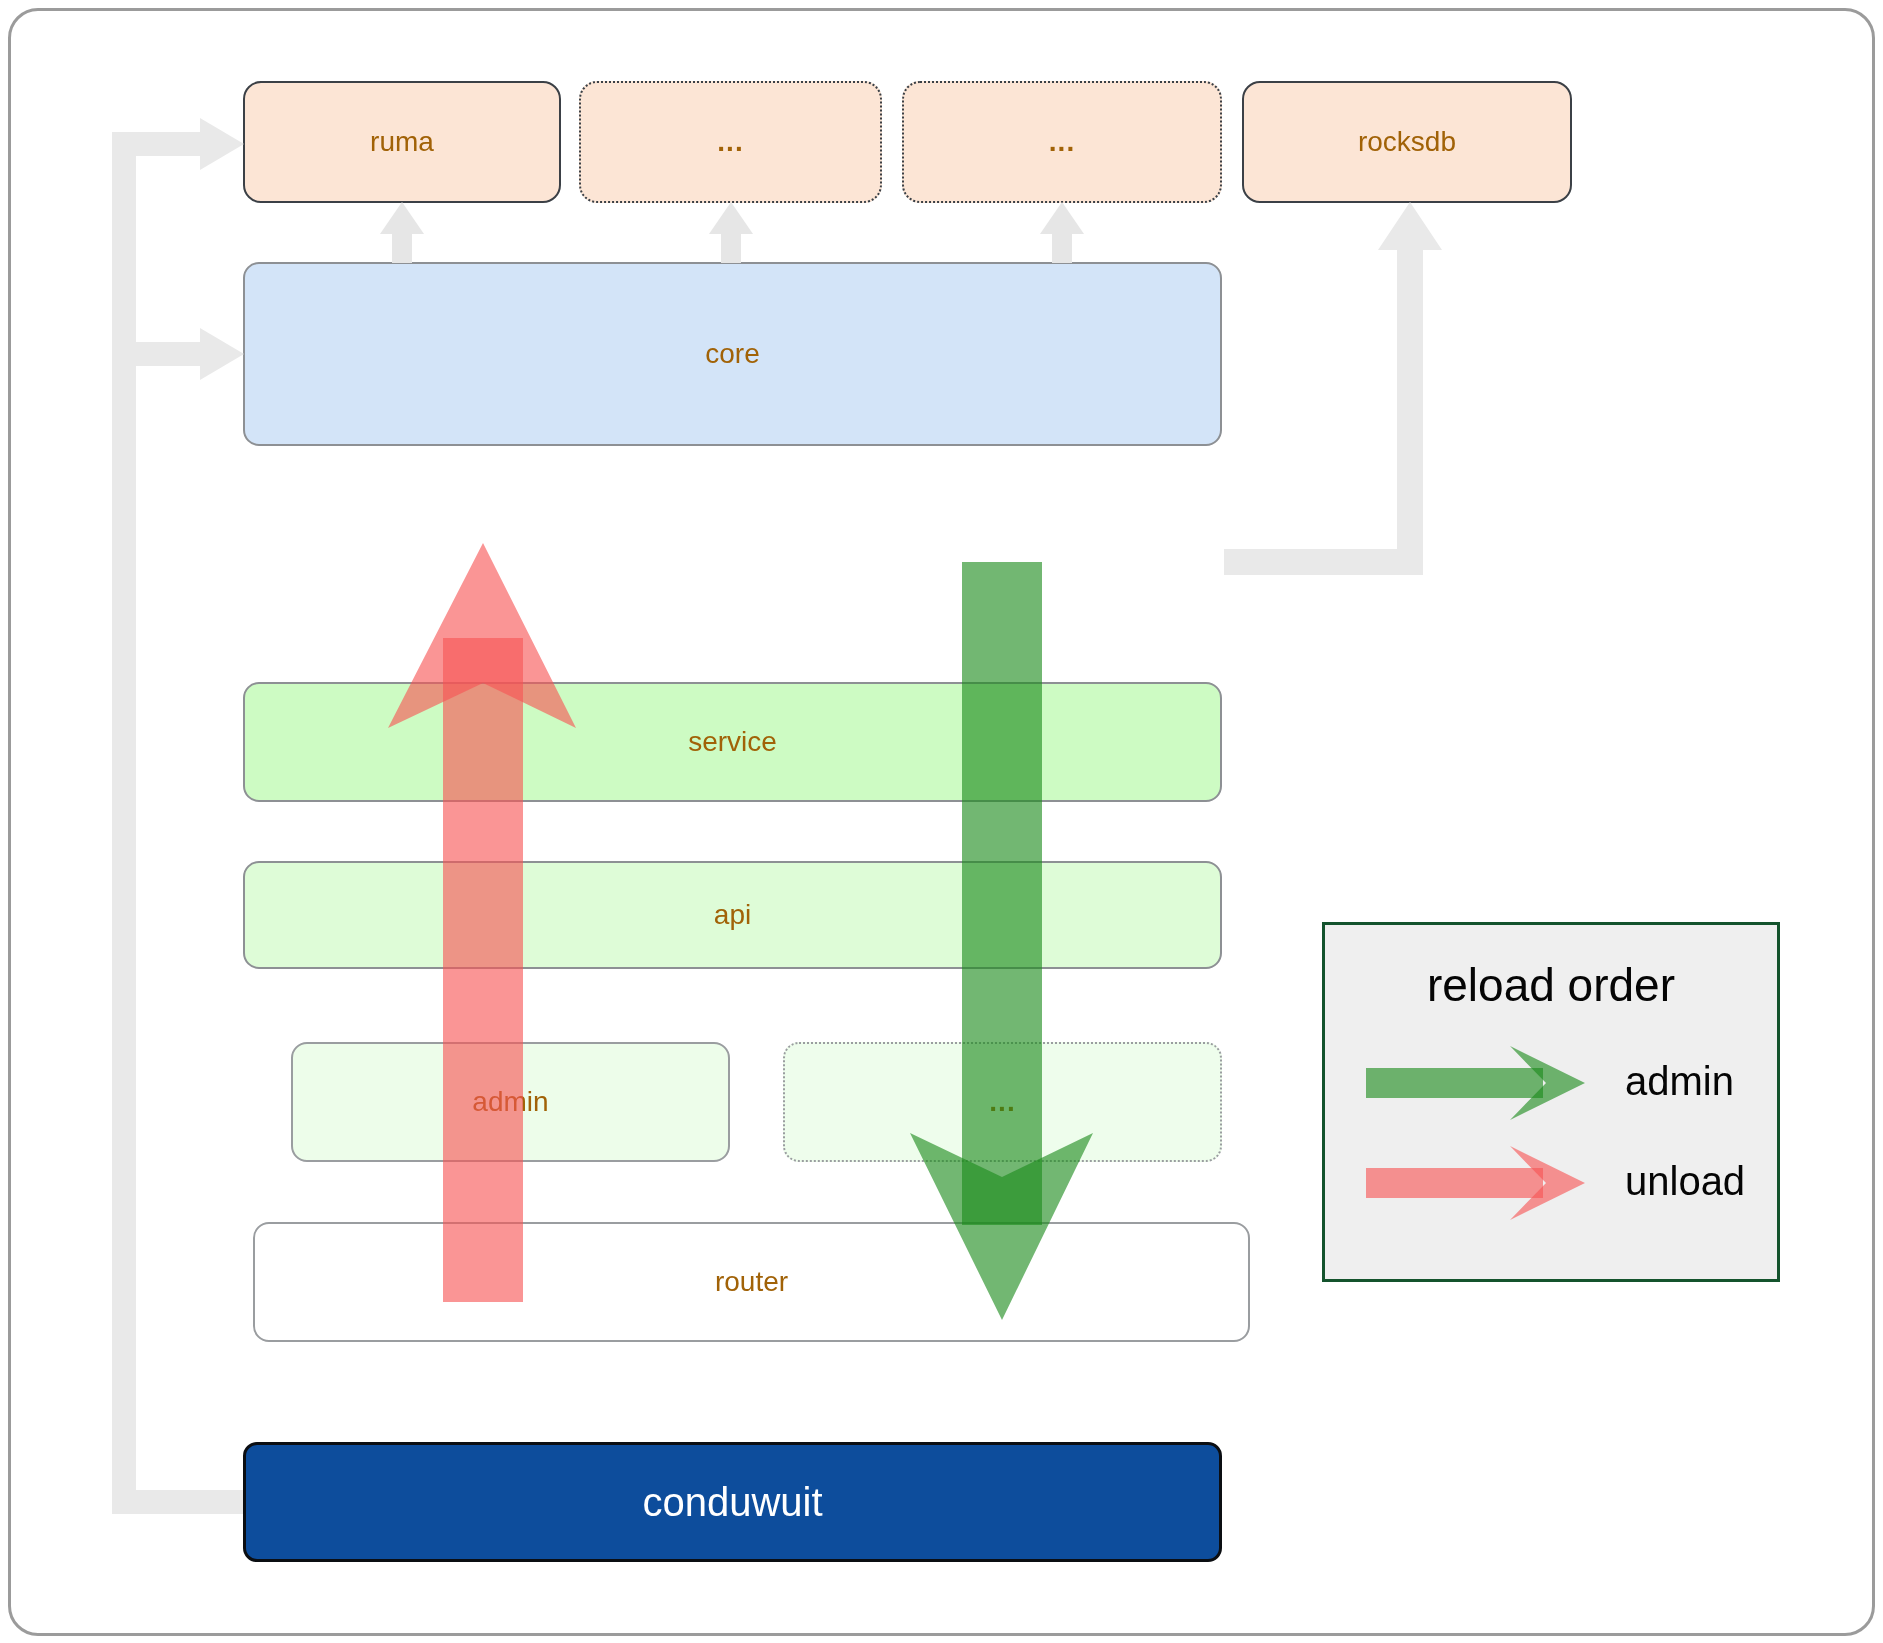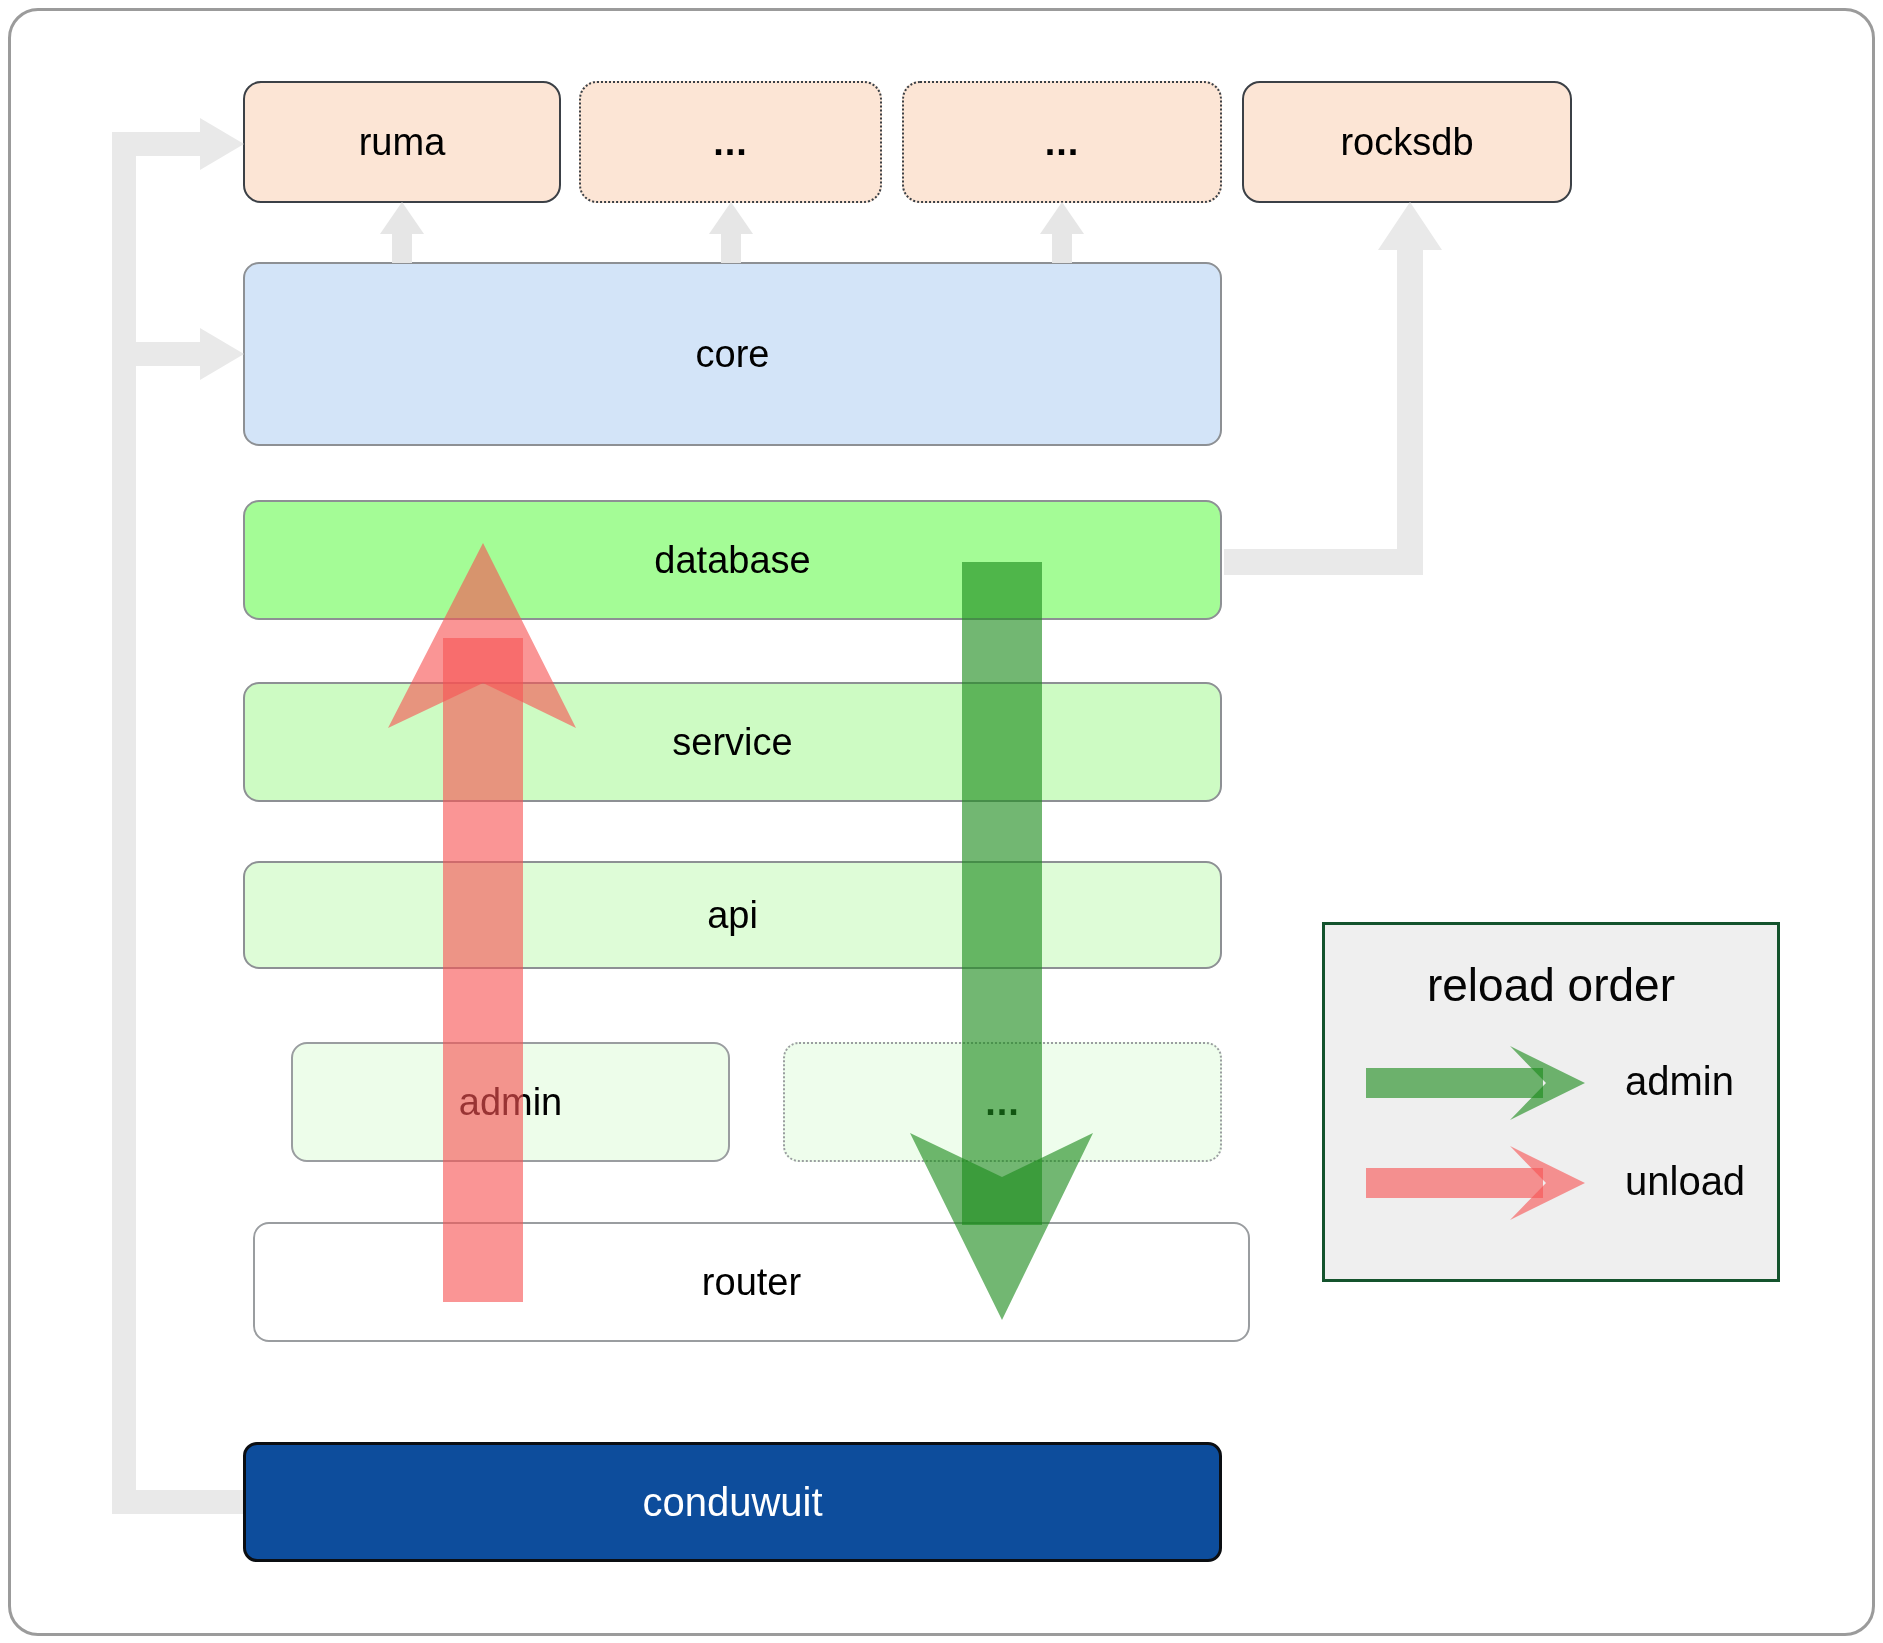--- a/index.html
+++ b/index.html
@@ -22,22 +22,22 @@
     border: 3px solid #9b9b9b;
     border-radius: 30px;
     box-sizing: border-box;
   }
   .box {
     position: absolute;
     box-sizing: border-box;
     display: flex;
     align-items: center;
     justify-content: center;
-    font-size: 38px;
-    color: #000000;
+    font-size: 28px;
+    color: #a16207;
     z-index: 1;
   }
   .dots { font-weight: 700; letter-spacing: 1px; }
 
   #box-ruma      { left:243px; top:81px;  width:318px; height:122px; background:#fce5d5; border:2.5px solid #3b4046;  border-radius:18px; }
   #box-deps1     { left:579px; top:81px;  width:303px; height:122px; background:#fce5d5; border:2.5px dotted #3b4046; border-radius:18px; }
   #box-deps2     { left:902px; top:81px;  width:320px; height:122px; background:#fce5d5; border:2.5px dotted #3b4046; border-radius:18px; }
   #box-rocksdb   { left:1242px; top:81px; width:330px; height:122px; background:#fce5d5; border:2.5px solid #3b4046;  border-radius:18px; }
 
   #box-core      { left:243px; top:262px;  width:979px; height:184px; background:#d3e4f8; border:2px solid #8d9094; border-radius:16px; }
@@ -97,23 +97,20 @@
   <div class="box dots" id="box-deps2">
     <span>...</span>
   </div>
   <div class="box" id="box-rocksdb">
     <span>rocksdb</span>
   </div>
 
   <div class="box" id="box-core">
     <span>core</span>
   </div>
-  <div class="box" id="box-database">
-    <span>database</span>
-  </div>
   <div class="box" id="box-service">
     <span>service</span>
   </div>
   <div class="box" id="box-api">
     <span>api</span>
   </div>
   <div class="box" id="box-admin">
     <span>admin</span>
   </div>
   <div class="box dots" id="box-svc-more">

